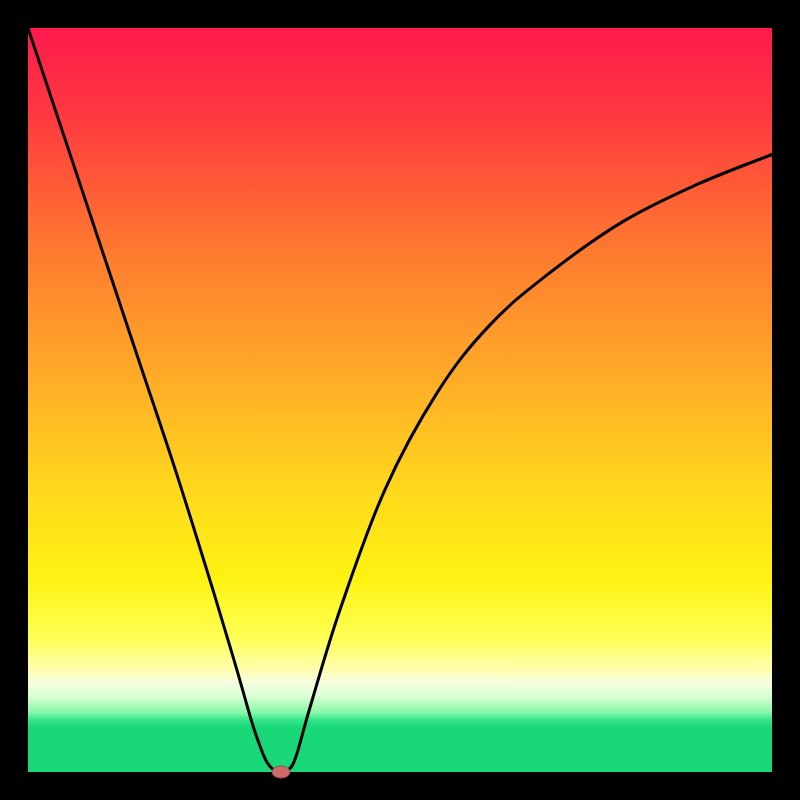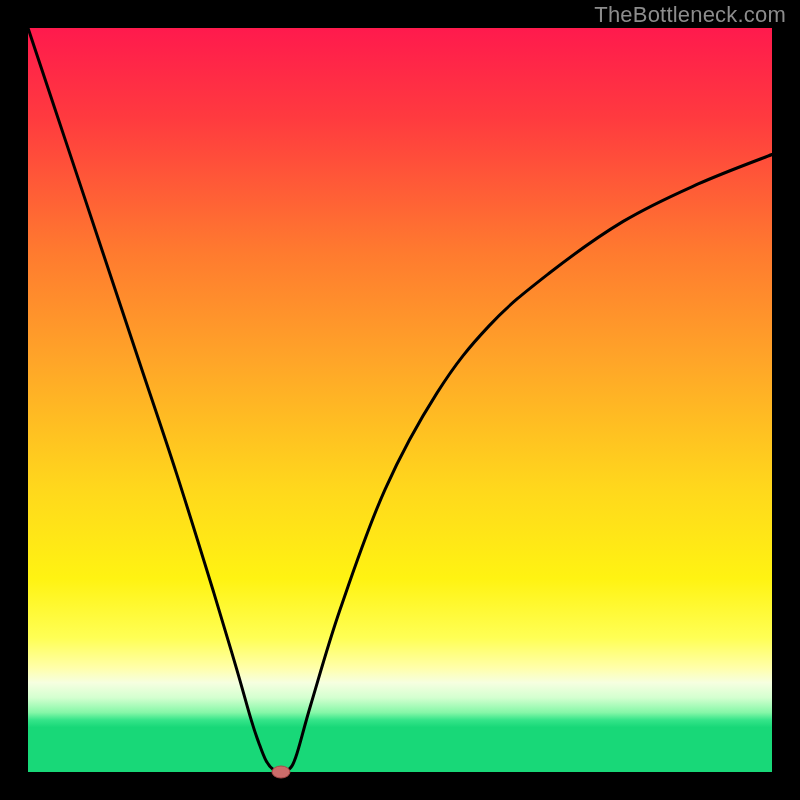--- a/index.html
+++ b/index.html
@@ -26,21 +26,20 @@
     z-index: 3;
   }
   svg {
     display: block;
   }
 </style>
 </head>
 <body>
 
 <div class="wrap">
-  <div class="watermark">TheBottleneck.com</div>
   <svg id="chart-svg" width="800" height="800" viewBox="0 0 800 800">
     <defs>
       <linearGradient id="bg-grad" x1="0" y1="0" x2="0" y2="1">
           <stop offset="0%" stop-color="#ff1a4d"></stop>
           <stop offset="12%" stop-color="#ff3a3f"></stop>
           <stop offset="30%" stop-color="#ff7a2f"></stop>
           <stop offset="45%" stop-color="#ffa628"></stop>
           <stop offset="62%" stop-color="#ffd81c"></stop>
           <stop offset="74%" stop-color="#fff312"></stop>
           <stop offset="82%" stop-color="#ffff55"></stop>

